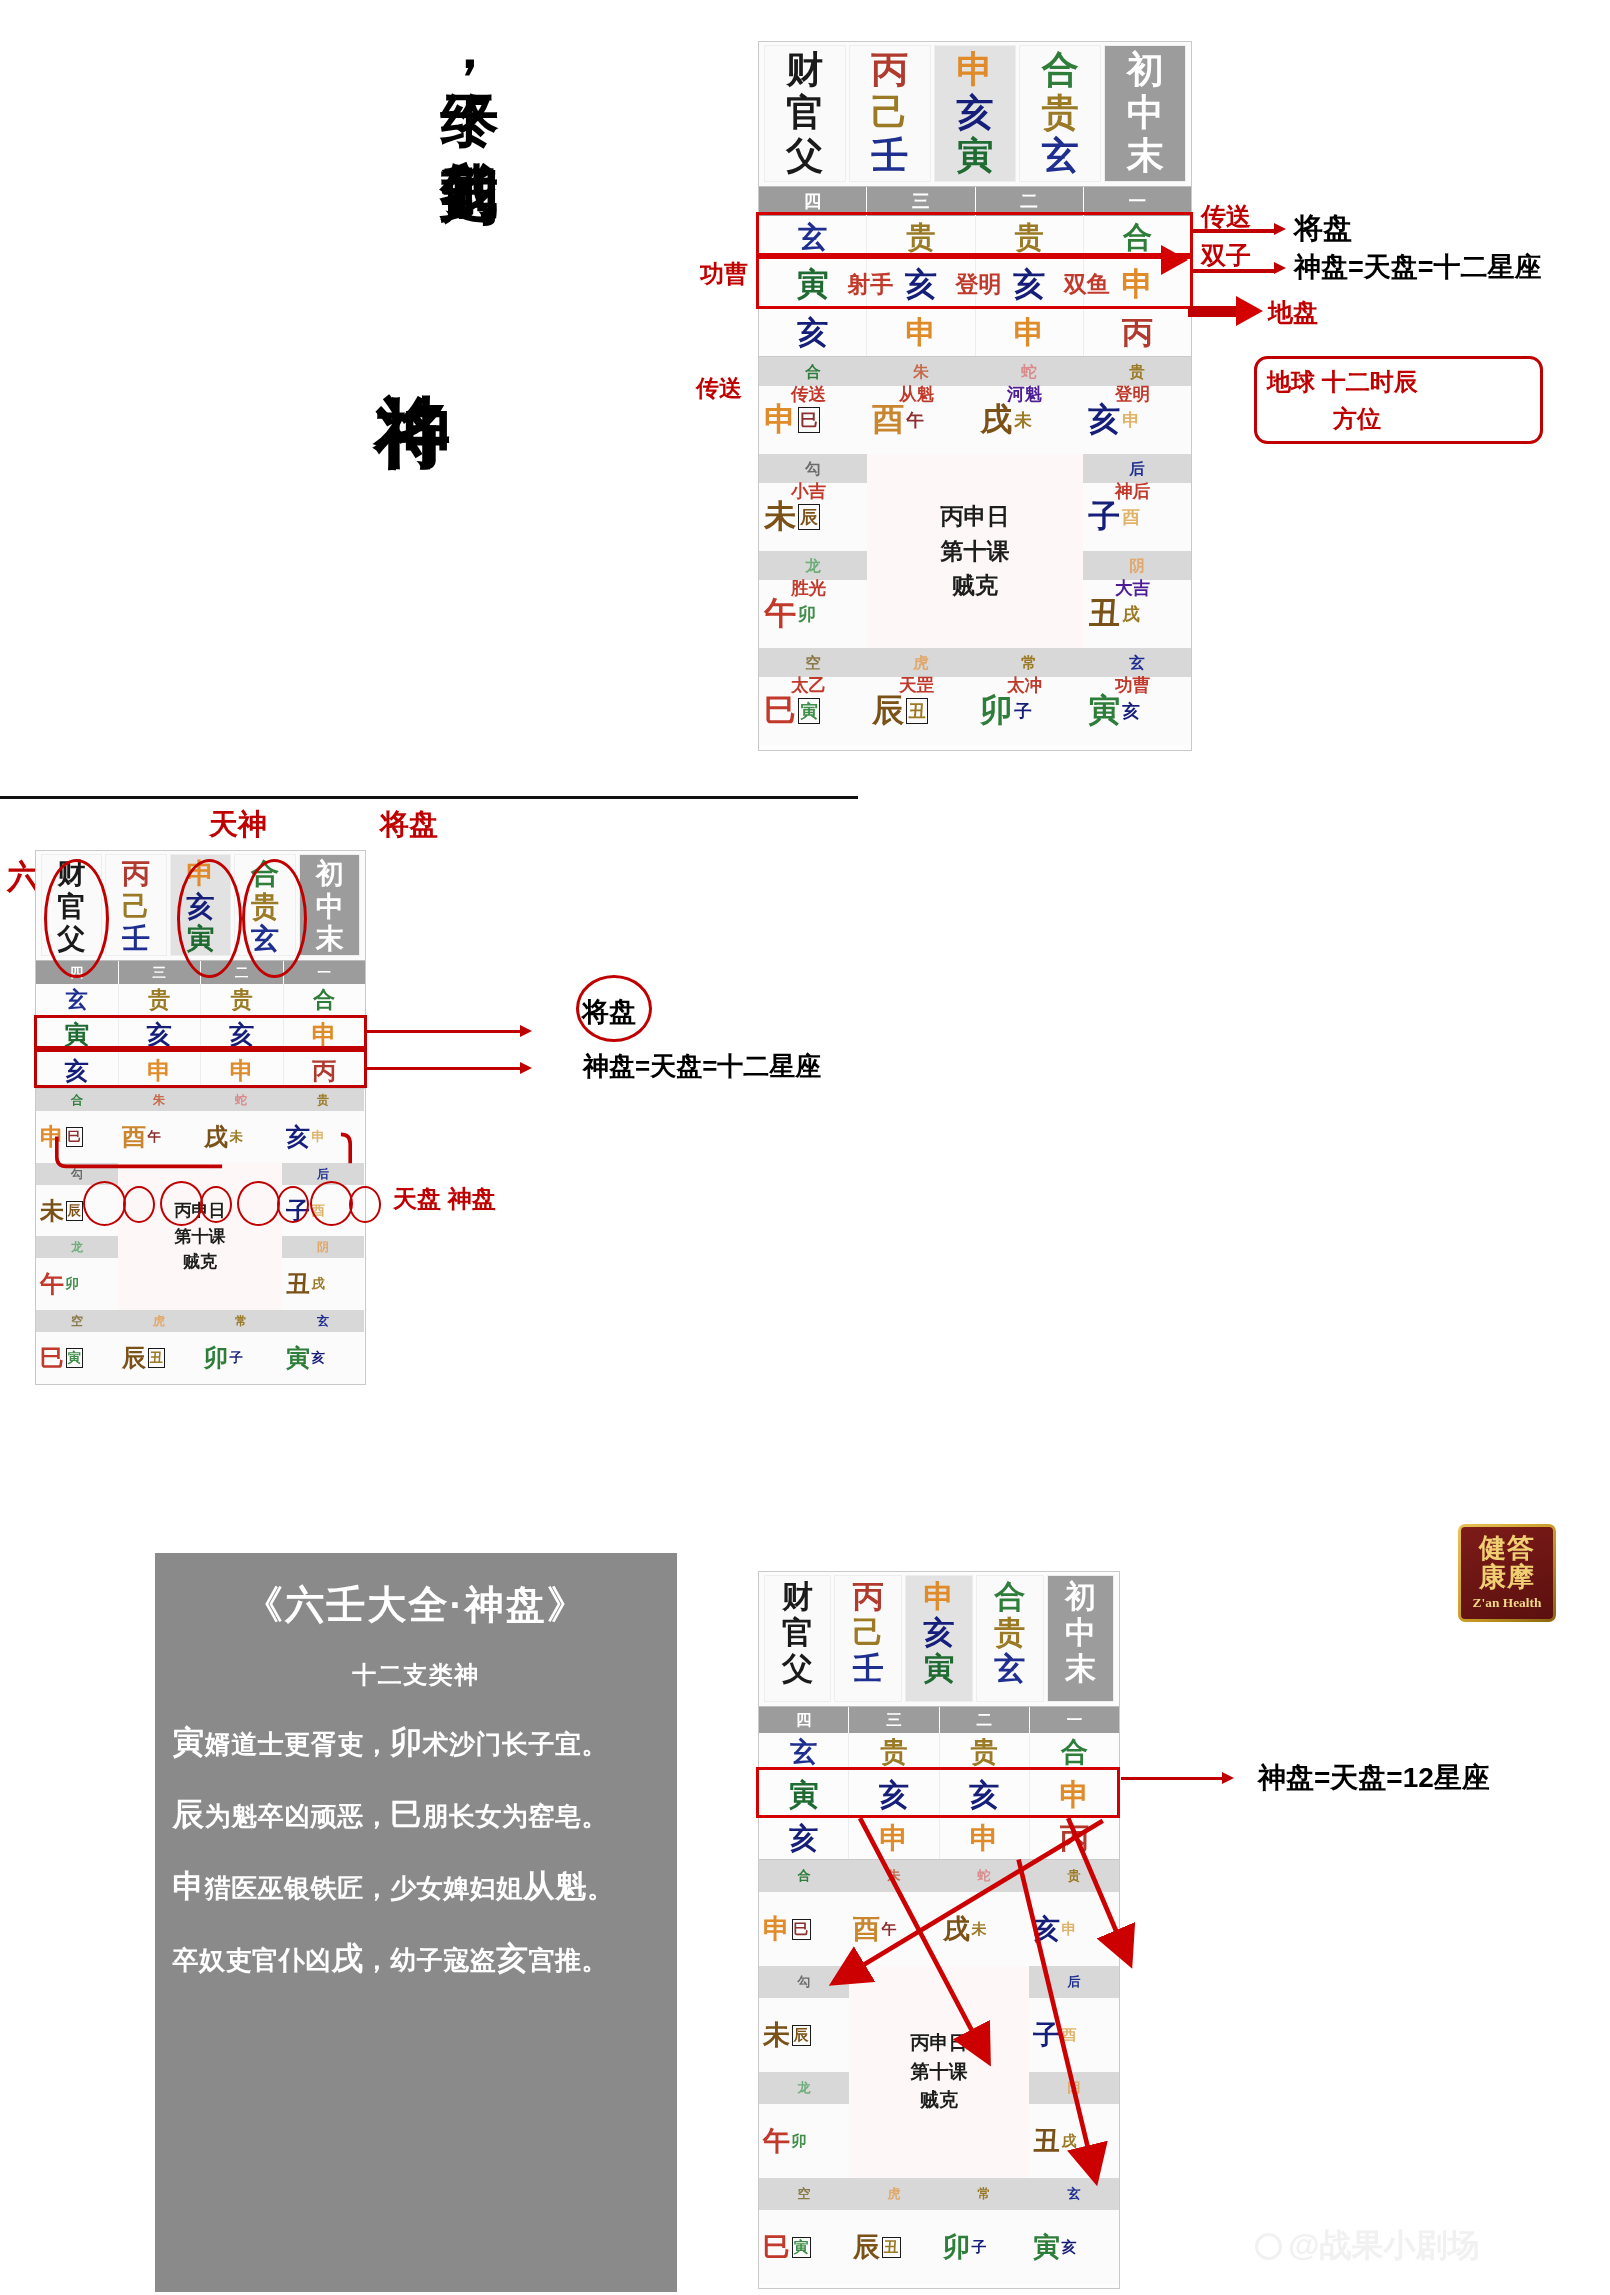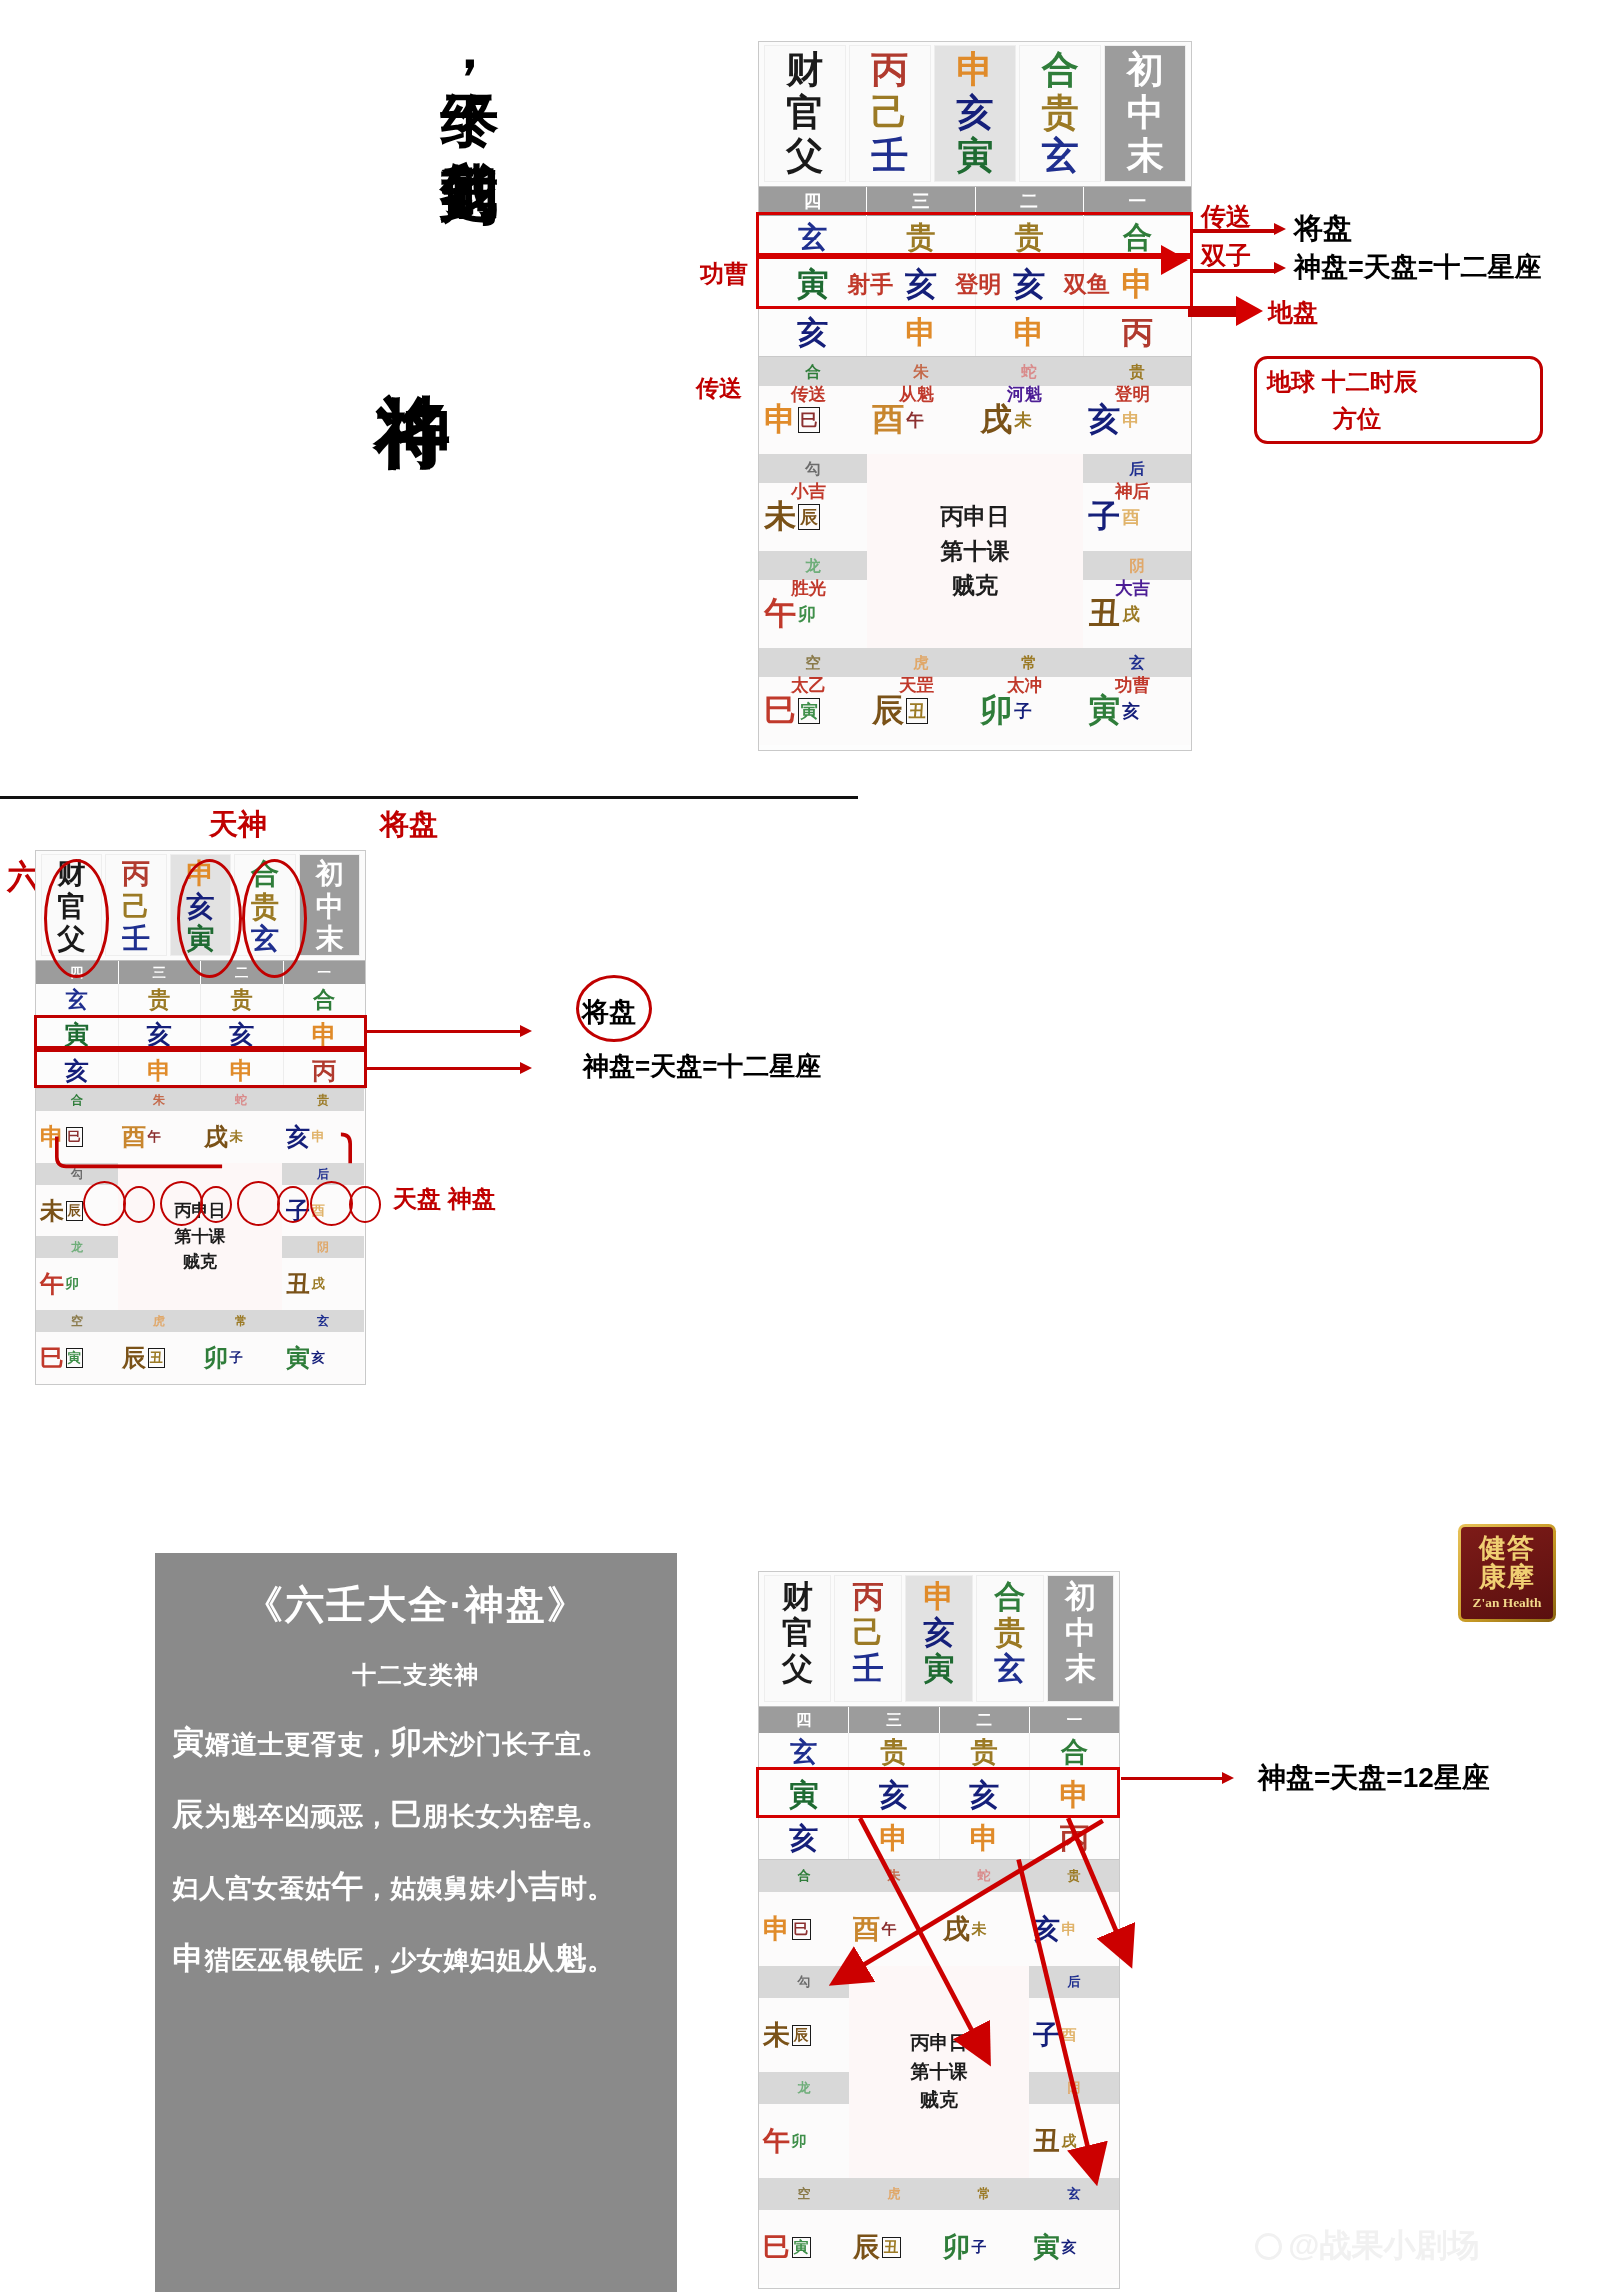--- a/index.html
+++ b/index.html
@@ -456,22 +456,22 @@
 </svg>
 
 <div class="ann" style="left:393px; top:1183px; font-size:24px;">天盘 神盘</div>
 
 <div class="poem" style="left:155px; top:1553px; width:522px; height:739px; padding:20.7px 17.6px 15.5px 17.6px;">
   <div class="poem-title" style="font-size:39px; margin-top:4.1px;">《六壬大全·神盘》</div>
   <div class="poem-sub" style="font-size:24px; margin-top:27px;">十二支类神</div>
   <div id="poem-lines" style="margin-top:30px; width:100%; display:flex; flex-direction:column; gap:29px; font-size:26px;">
       <div class="poem-line"><span class="pz">寅</span><span>婿道士更胥吏，</span><span class="pz">卯</span><span>术沙门长子宜。</span></div>
       <div class="poem-line"><span class="pz">辰</span><span>为魁卒凶顽恶，</span><span class="pz">巳</span><span>朋长女为窑皂。</span></div>
-      <div class="poem-line"><span>妇人宫女蚕姑</span><span class="pz">午</span><span>，姑姨舅妹</span><span class="pz">小吉</span><span>时。</span></div>
       <div class="poem-line"><span class="pz">申</span><span>猎医巫银铁匠，少女婢妇姐</span><span class="pz">从魁</span><span>。</span></div>
+      <div class="poem-line"><span>卒奴吏官仆凶</span><span class="pz">戌</span><span>，幼子寇盗</span><span class="pz">亥</span><span>宫推。</span></div>
     </div>
 </div>
 
 <div class="pan" style="left:758px; top:1571px; width:362px; height:718px;">
   <div class="pan-top" style="height:135px;">
       <div class="tcol">
         <span style="color: rgb(26, 26, 26); font-size: 31px;">财</span>
         <span style="color: rgb(26, 26, 26); font-size: 31px;">官</span>
         <span style="color: rgb(26, 26, 26); font-size: 31px;">父</span>
       </div>

